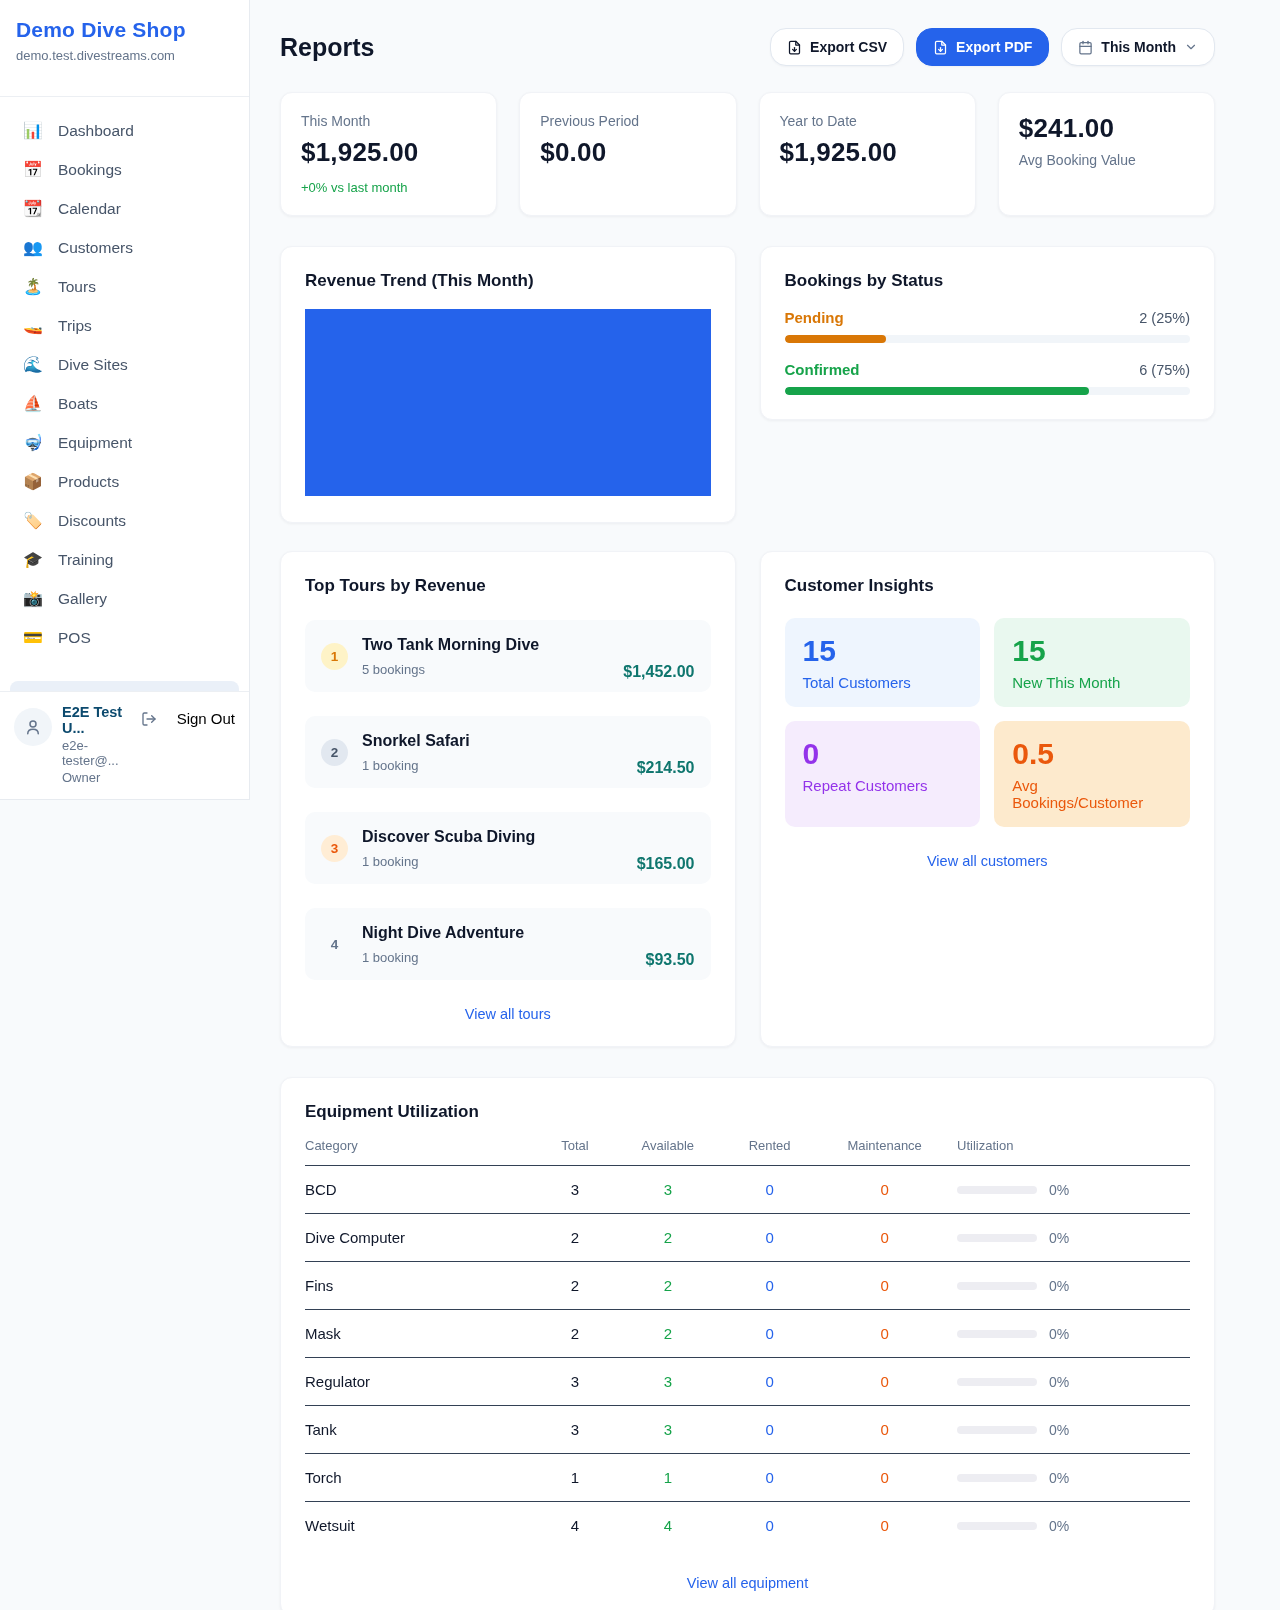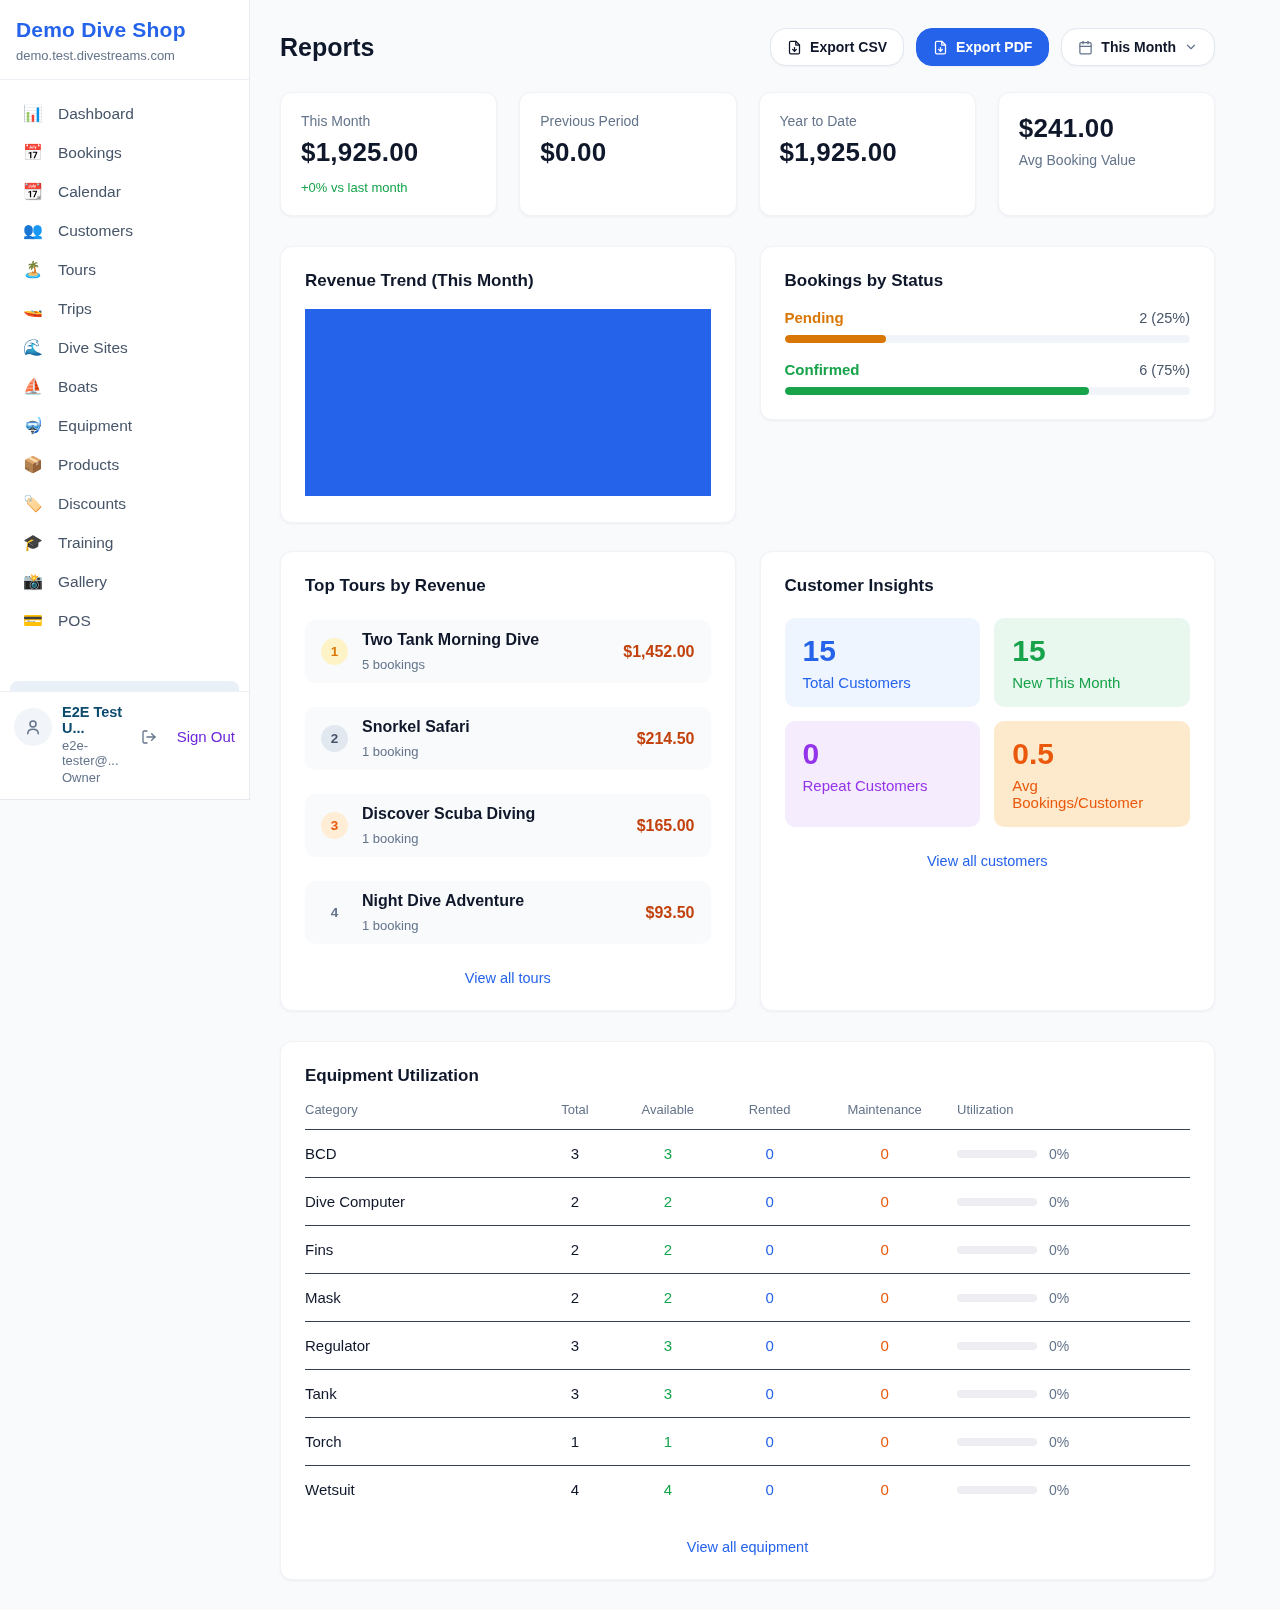--- a/index.html
+++ b/index.html
@@ -9,21 +9,21 @@
     background:#f8fafc;
     color:#0f172a;
     position:relative;
   }
   
   .sidebar {
     position:absolute; left:0; top:0; width:250px; height:800px;
     background:#ffffff; border-right:1px solid #e7ebf0; border-bottom:1px solid #e7ebf0;
     display:flex; flex-direction:column;
   }
-  .logo-section { padding:18px 16px 16px 16px; border-bottom:1px solid #eceff3; }
+  .logo-section { padding:18px 16px 33px 16px; border-bottom:1px solid #eceff3; }
   .logo-title { color:#2563eb; font-size:21px; font-weight:800; letter-spacing:.2px; }
   .logo-domain { color:#64748b; font-size:13px; margin-top:6px; }
   .nav { flex:1; padding:14px 10px 0 10px; overflow:hidden; position:relative; }
   .nav-item {
     display:flex; align-items:center; gap:14px;
     padding:10px 12px; border-radius:8px; cursor:pointer;
     color:#475569; font-size:15.5px;
   }
   .nav-item .nav-icon { width:22px; text-align:center; font-size:16px; }
   .nav-active-peek {
@@ -35,22 +35,22 @@
     display:flex; align-items:flex-start; gap:10px;
   }
   .avatar {
     width:38px; height:38px; border-radius:50%; background:#f1f5f9;
     display:flex; align-items:center; justify-content:center; flex:0 0 auto; margin-top:4px;
   }
   .user-meta { flex:1; min-width:0; }
   .user-name { font-size:14.5px; font-weight:700; color:#0c4a6e; }
   .user-email, .user-role { font-size:13px; color:#64748b; margin-top:2px; }
   .signout {
-    display:flex; align-items:center; gap:20px; color:#6d28d9; font-size:15px;
-    cursor:pointer; margin-top:24px; flex:0 0 auto;
+    display:flex; align-items:center; gap:20px; color:#000000; font-size:15px;
+    cursor:pointer; margin-top:6px; flex:0 0 auto;
   }
   
   .main { position:absolute; left:280px; top:0; width:935px; }
   .page-header { margin-top:28px; display:flex; align-items:center; justify-content:space-between; }
   .page-title { font-size:25px; font-weight:800; color:#0f172a; }
   .header-actions { display:flex; gap:12px; }
   .btn {
     height:38px; border-radius:16px; display:flex; align-items:center; gap:8px;
     padding:0 16px; font-size:14px; font-weight:700; cursor:pointer;
     background:#ffffff; border:1px solid #e2e8f0; color:#0f172a;
@@ -92,21 +92,21 @@
     width:27px; height:27px; border-radius:50%; flex:0 0 auto;
     display:flex; align-items:center; justify-content:center; font-size:13.5px; font-weight:700;
     color:#64748b;
   }
   .rank-1 { background:#fef3c7; color:#d97706; }
   .rank-2 { background:#e2e8f0; color:#475569; }
   .rank-3 { background:#ffedd5; color:#ea580c; }
   .tour-meta { flex:1; min-width:0; }
   .tour-name { font-size:16px; font-weight:700; color:#0f172a; }
   .tour-bookings { font-size:13px; color:#64748b; margin-top:8px; }
-  .tour-revenue { font-size:16px; font-weight:800; color:#c2410c; }
+  .tour-revenue { font-size:16px; font-weight:800; color:#0f766e;margin-top:32px; }
   .view-link { display:block; margin:26px auto 0 auto; text-align:center; color:#2563eb; font-size:14.5px; cursor:pointer; text-decoration:none; width:max-content; }
   .insights-grid { margin-top:22px; display:grid; grid-template-columns:1fr 1fr; gap:14px; }
   .insight-cell { border-radius:10px; padding:16px 18px; min-height:84px; }
   .insight-value { font-size:30px; font-weight:800; }
   .insight-label { font-size:15px; margin-top:6px; }
   .cell-blue   { background:#eef5fe; } .cell-blue .insight-value, .cell-blue .insight-label { color:#2563eb; }
   .cell-green  { background:#e9f8ef; } .cell-green .insight-value, .cell-green .insight-label { color:#16a34a; }
   .cell-purple { background:#f5ecfd; } .cell-purple .insight-value, .cell-purple .insight-label { color:#9333ea; }
   .cell-orange { background:#fdeacd; } .cell-orange .insight-value, .cell-orange .insight-label { color:#ea580c; }
   

